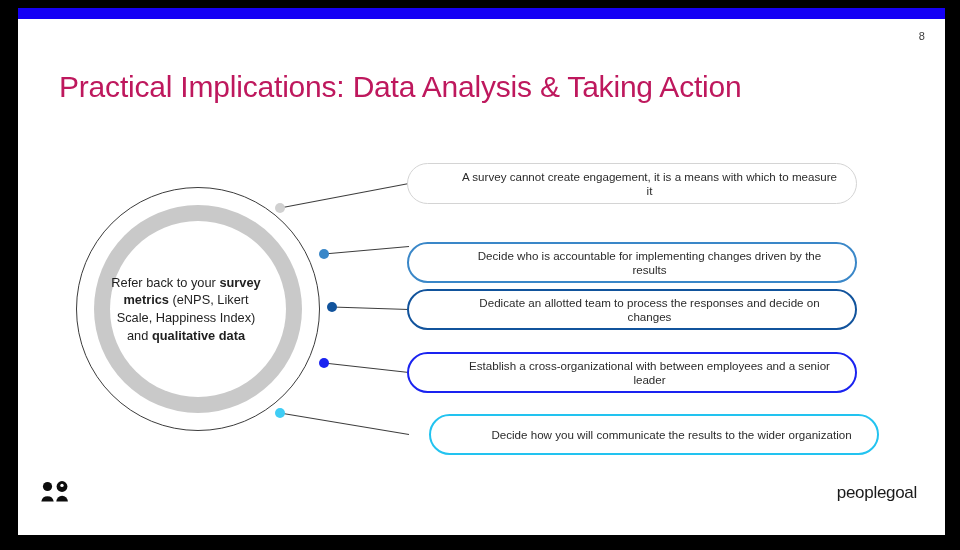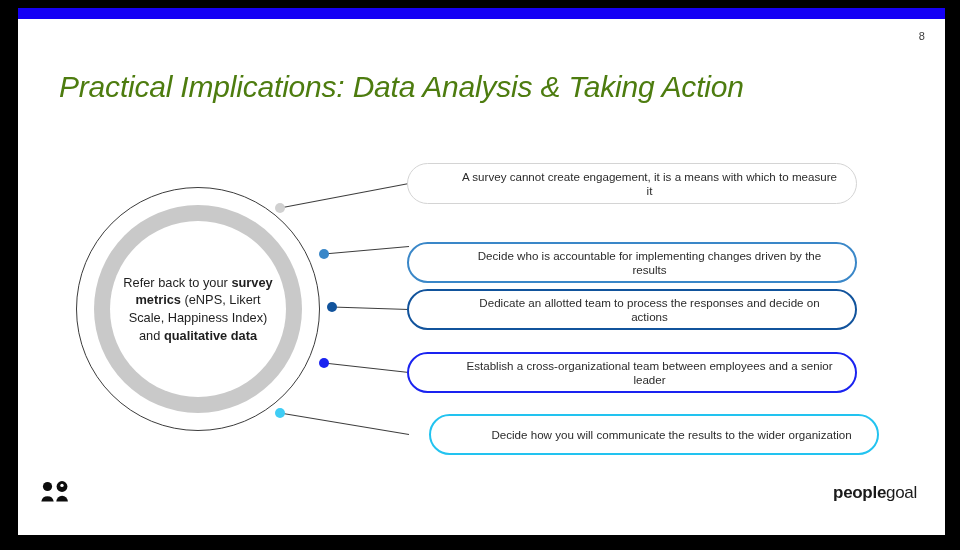--- a/index.html
+++ b/index.html
@@ -48,24 +48,23 @@
     color: #3d3d3d;
     letter-spacing: 0.2px;
   }
 
   #slide-title {
     position: absolute;
     left: 41px;
     top: 42px;
     font-size: 30px;
     font-weight: 400;
-    color: #4d7c0f;
+    color: #be185d;
     letter-spacing: -0.2px;
     white-space: nowrap;
-    font-style: italic;
   }
 
   
   #diagram {
     position: absolute;
     left: 0;
     top: 0;
     width: 927px;
     height: 527px;
   }
@@ -107,21 +106,21 @@
   #circle-inner {
     position: absolute;
     left: 92px;
     top: 213px;
     width: 176px;
     height: 176px;
     border-radius: 50%;
     background: #ffffff;
     display: flex;
     align-items: center;
-    justify-content: center;
+    justify-content: flex-start;
   }
 
   #circle-text {
     font-size: 12.8px;
     line-height: 17.6px;
     color: #1f1f1f;
     text-align: center;
     width: 152px;
   }
   #circle-text b { font-weight: 700; }
@@ -166,21 +165,21 @@
 
   #brand-logo {
     position: absolute;
     right: 28px;
     bottom: 32px;
     font-size: 17px;
     color: #1a1a1a;
     letter-spacing: -0.3px;
     white-space: nowrap;
   }
-  #brand-bold { font-weight: 700; }
+  #brand-bold { font-weight: 400; }
   #brand-light { font-weight: 400; margin-top: 20px; }
 </style>
 </head>
 <body>
 
 <div id="stage">
   <div id="slide">
 
     <div id="top-bar" style="background: rgb(21, 0, 245);"></div>
 
@@ -213,24 +212,24 @@
         </div>
 
       <div id="callouts-layer">
           <div class="callout" style="left: 389px; top: 155px; border: 1.6px solid rgb(212, 212, 212);">
             <span>A survey cannot create engagement, it is a means with which to measure it</span>
           </div>
           <div class="callout" style="left: 389px; top: 234px; border: 2.4px solid rgb(58, 135, 200);">
             <span>Decide who is accountable for implementing changes driven by the results</span>
           </div>
           <div class="callout" style="left: 389px; top: 281px; border: 2.4px solid rgb(17, 83, 156);">
-            <span>Dedicate an allotted team to process the responses and decide on actions</span>
+            <span>Dedicate an allotted team to process the responses and decide on changes</span>
           </div>
           <div class="callout" style="left: 389px; top: 344px; border: 2.4px solid rgb(26, 35, 240);">
-            <span>Establish a cross-organizational team between employees and a senior leader</span>
+            <span>Establish a cross-organizational with between employees and a senior leader</span>
           </div>
           <div class="callout" style="left: 411px; top: 406px; border: 2.4px solid rgb(34, 195, 240);">
             <span>Decide how you will communicate the results to the wider organization</span>
           </div>
         </div>
     </div>
 
     <svg id="footer-icon" viewBox="0 0 30 22" xmlns="http://www.w3.org/2000/svg">
       <circle cx="7.5" cy="5.5" r="4.6" fill="#0d0d0d"></circle>
       <path d="M1.3 20.5 a6.3 6.3 0 0 1 12.4 0 z" fill="#0d0d0d"></path>

